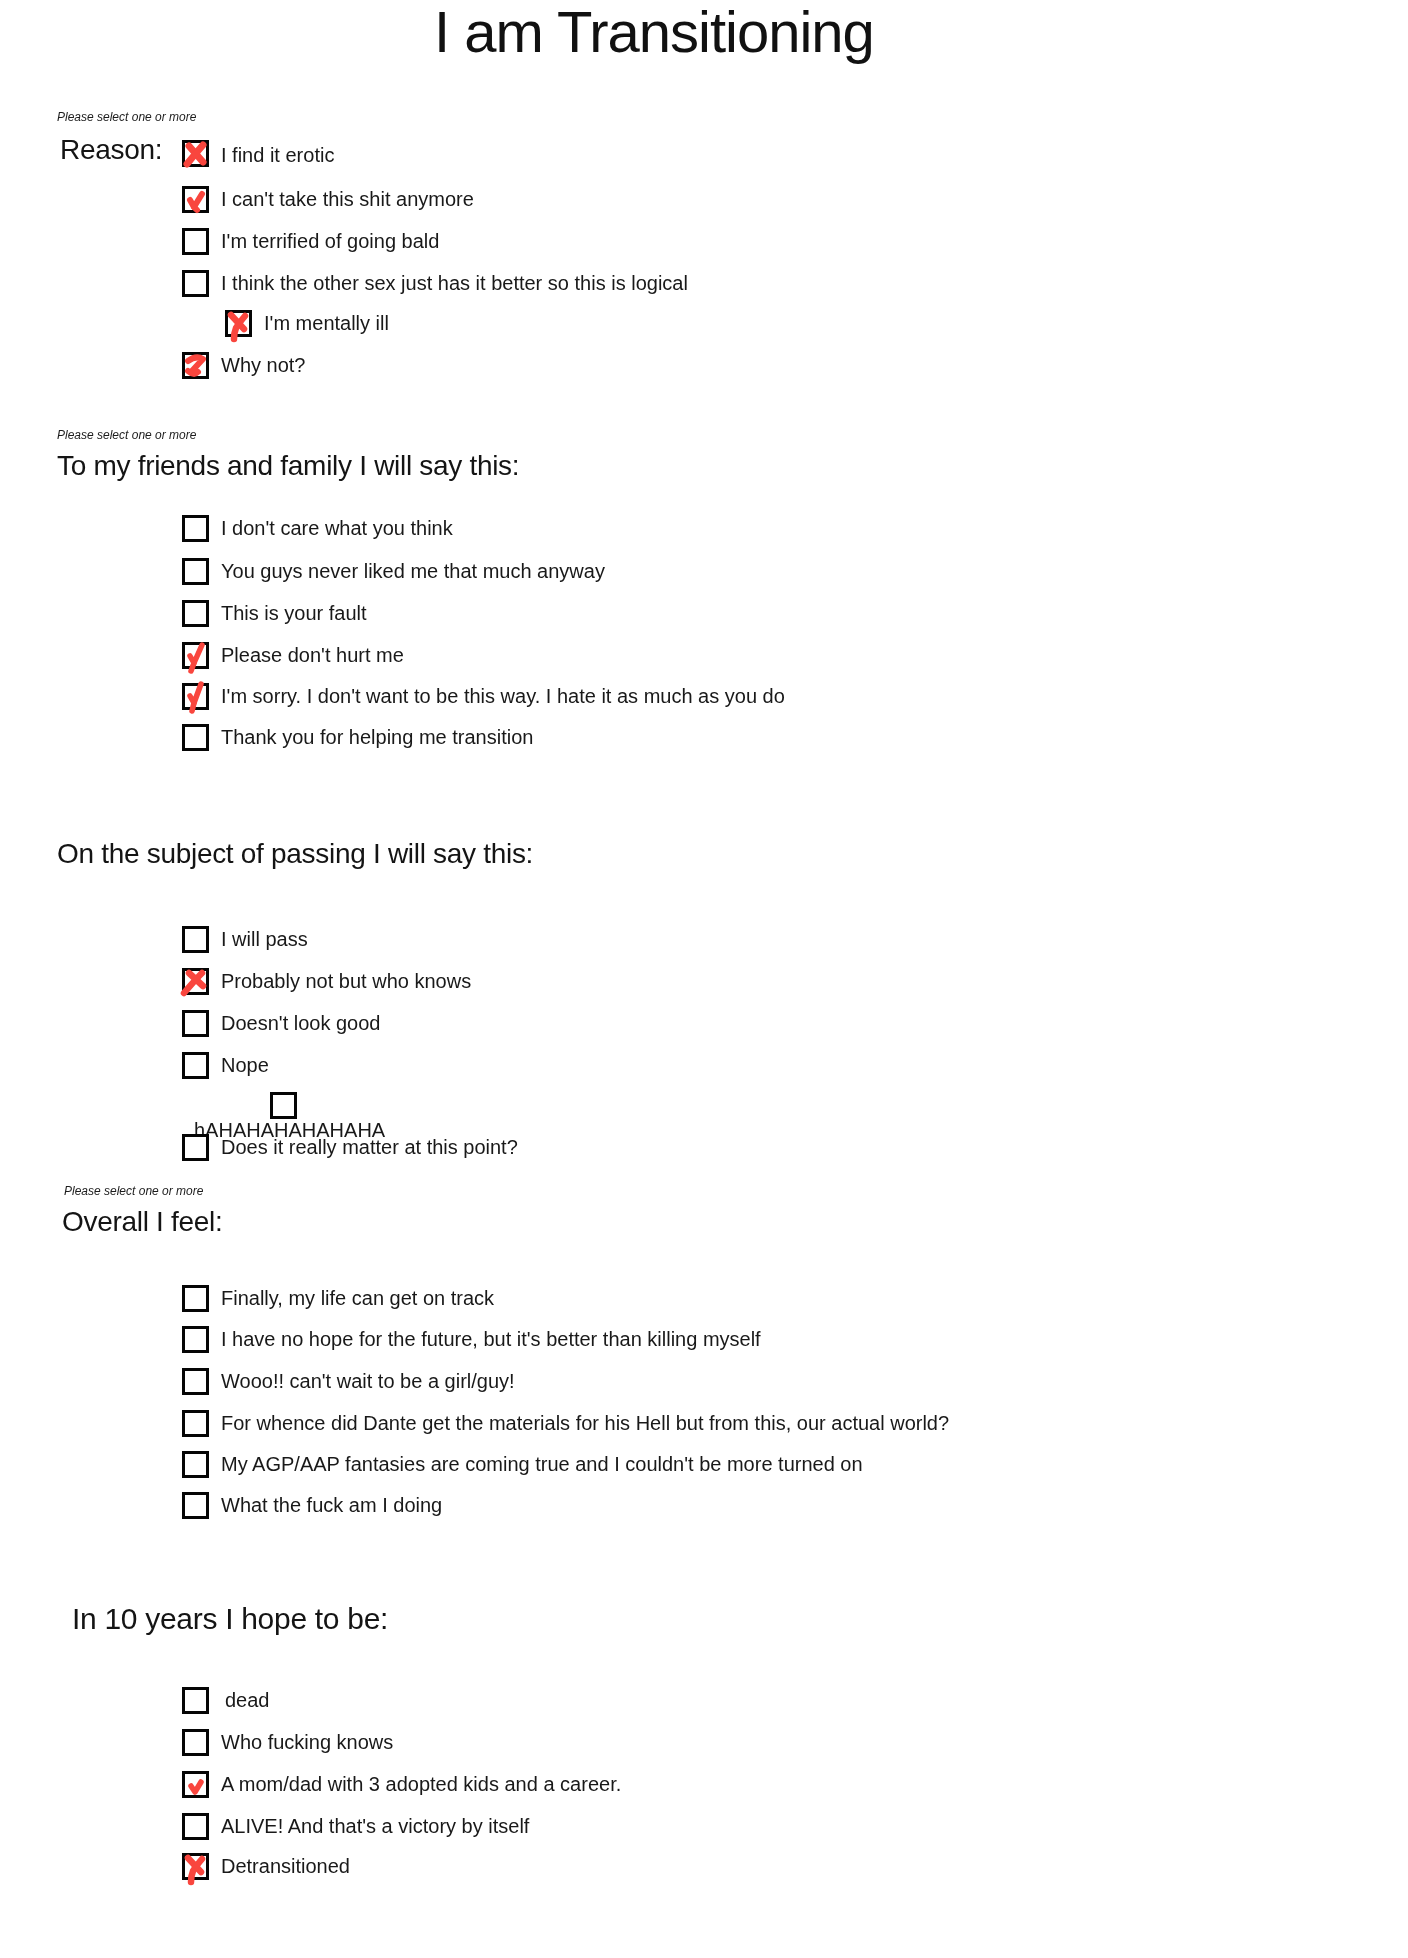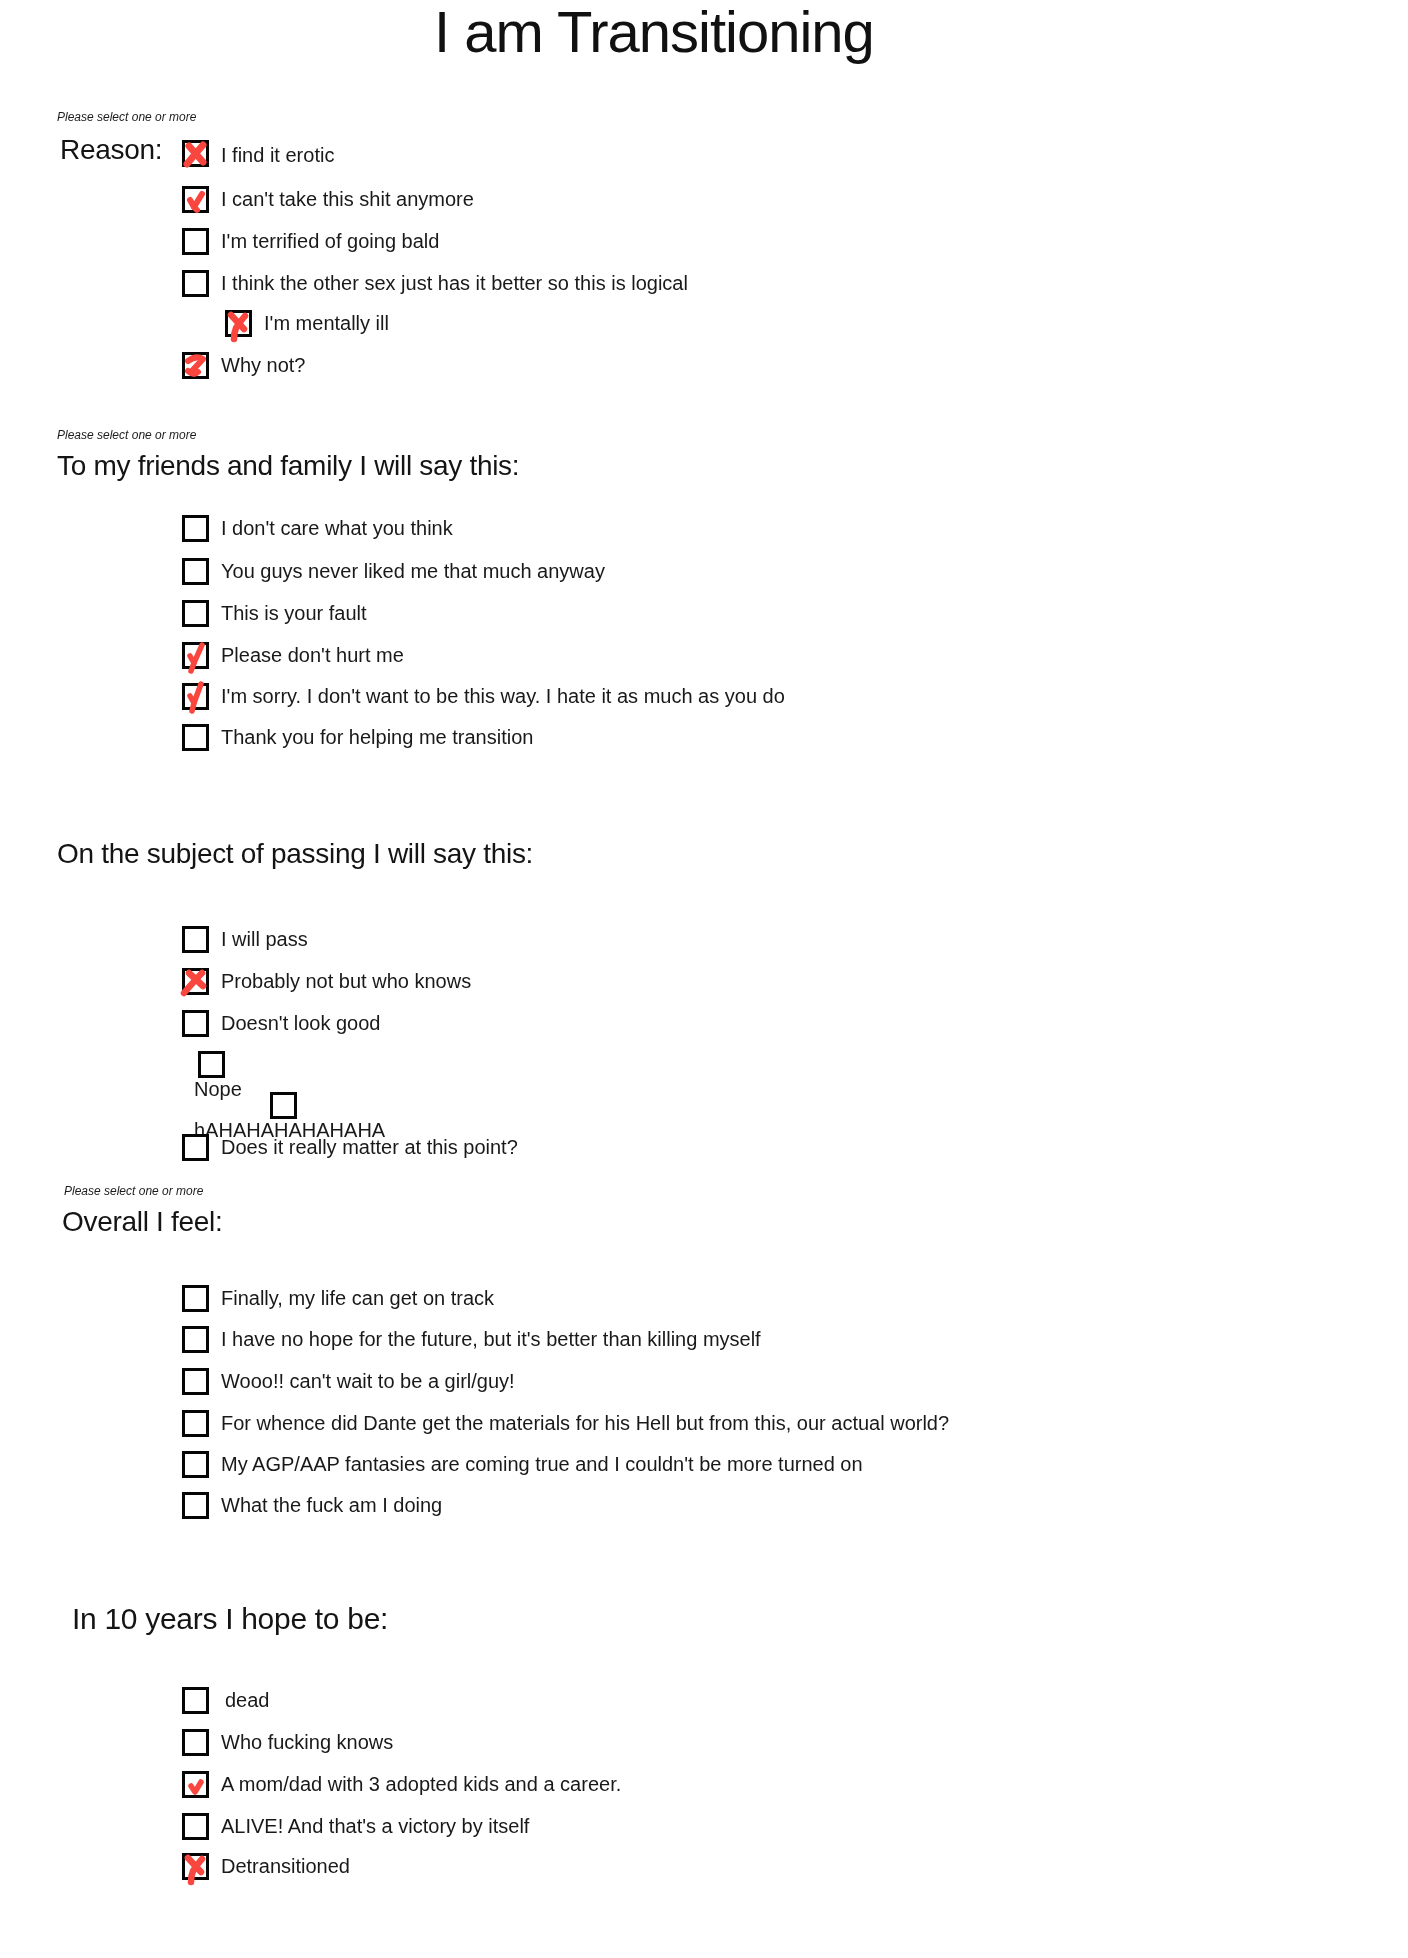--- a/index.html
+++ b/index.html
@@ -238,21 +238,21 @@
     <span class="option-label">Probably not but who knows</span>
   </div>
   <div class="row" style="top:1009px;">
     <span class="checkbox">
         <svg class="mark" viewBox="0 0 27 27">
           <use></use>
         </svg>
       </span>
     <span class="option-label">Doesn't look good</span>
   </div>
-  <div class="row" style="top:1051px;flex-direction:column;">
+  <div class="row" style="top:1051px;">
     <span class="checkbox">
         <svg class="mark" viewBox="0 0 27 27">
           <use></use>
         </svg>
       </span>
     <span class="option-label">Nope</span>
   </div>
   <div class="row" style="top:1092px;flex-direction:column;">
     <span class="checkbox">
         <svg class="mark" viewBox="0 0 27 27">

